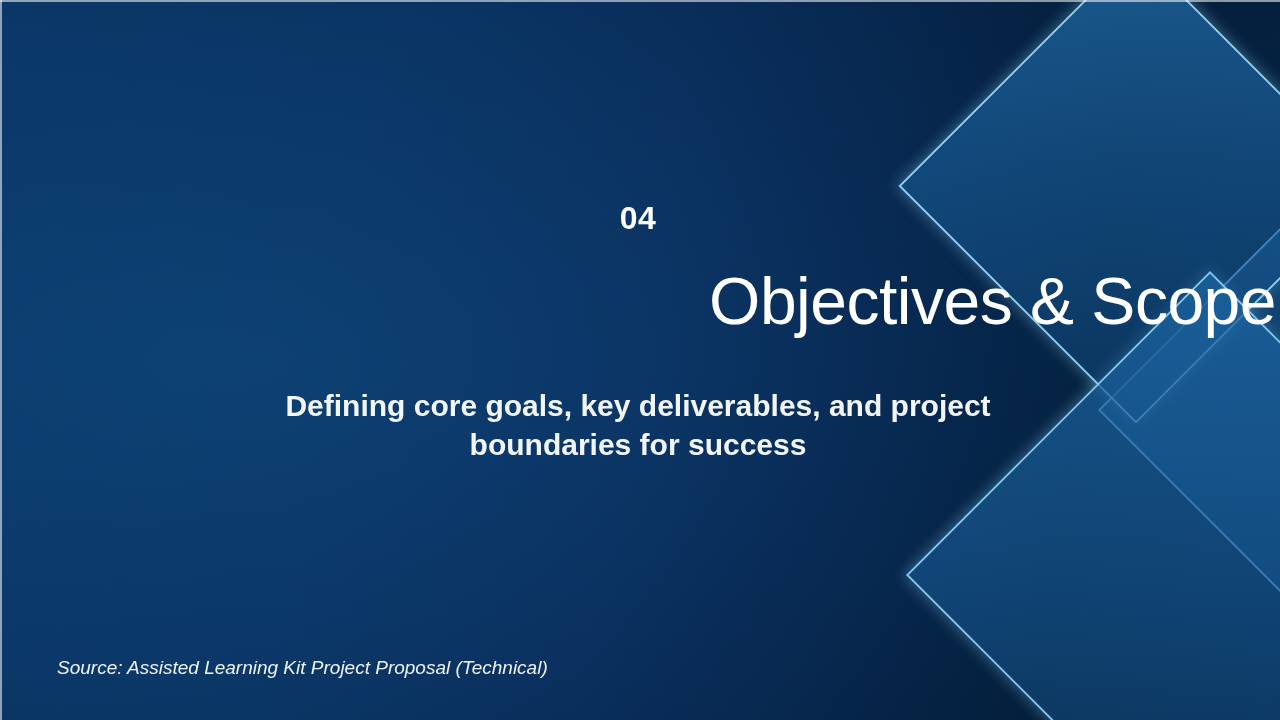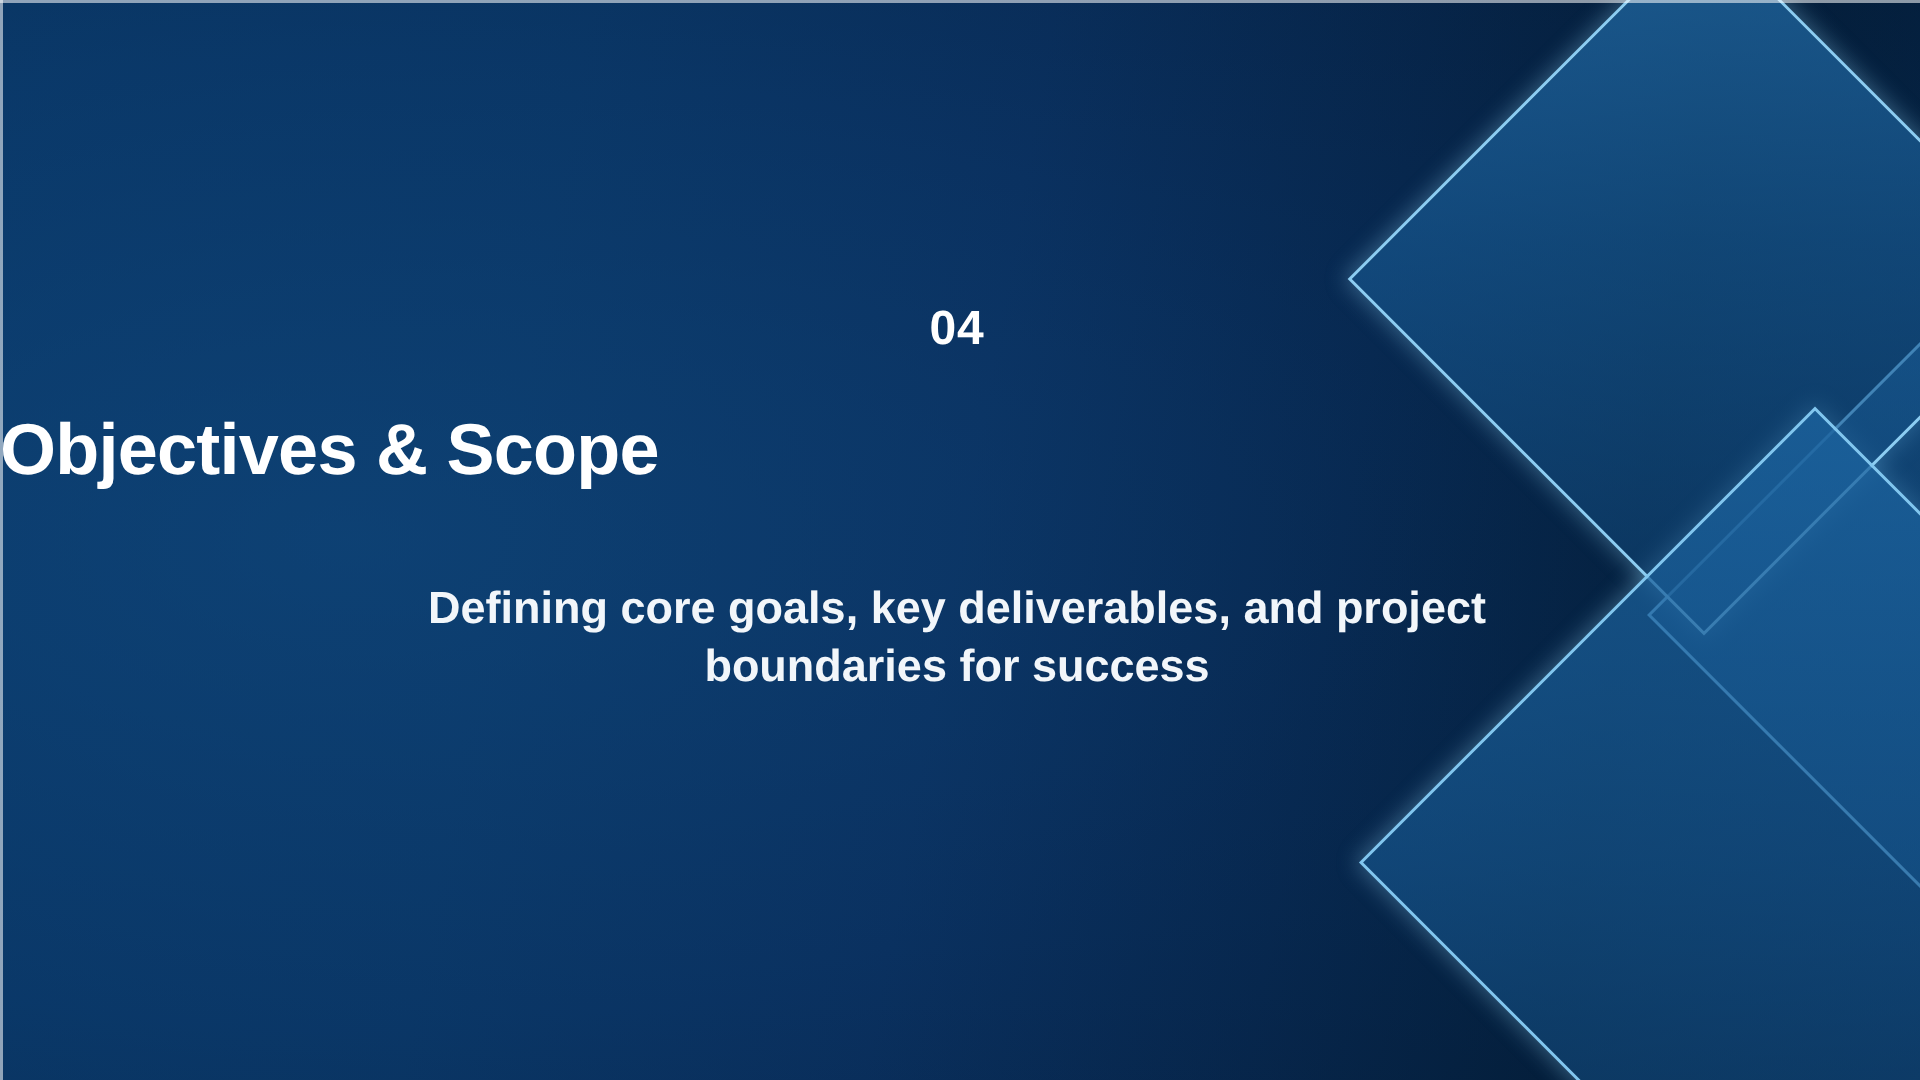--- a/index.html
+++ b/index.html
@@ -129,24 +129,24 @@
     font-weight: bold;
     letter-spacing: 0.5px;
     line-height: 40px;
   }
 
   .title {
     position: absolute;
     left: 0;
     top: 262px;
     width: 1276px;
-    text-align: left;
+    text-align: right;
     color: #ffffff;
-    font-size: 48px;
-    font-weight: bold;
+    font-size: 66px;
+    font-weight: normal;
     letter-spacing: -0.5px;
     line-height: 78px;
     white-space: nowrap;
   }
 
   .subtitle {
     position: absolute;
     left: 238px;
     top: 386px;
     width: 800px;
@@ -189,15 +189,16 @@
   <div class="edge-left"></div>
 
   <div class="content">
 
     <div class="eyebrow">04</div>
 
     <div class="title">Objectives &amp; Scope</div>
 
     <div class="subtitle">Defining core goals, key deliverables, and project boundaries for success</div>
 
+    <div class="source">Source: Assisted Learning Kit Project Proposal (Technical)</div>
 
   </div>
 </div>
 
 </body></html>

